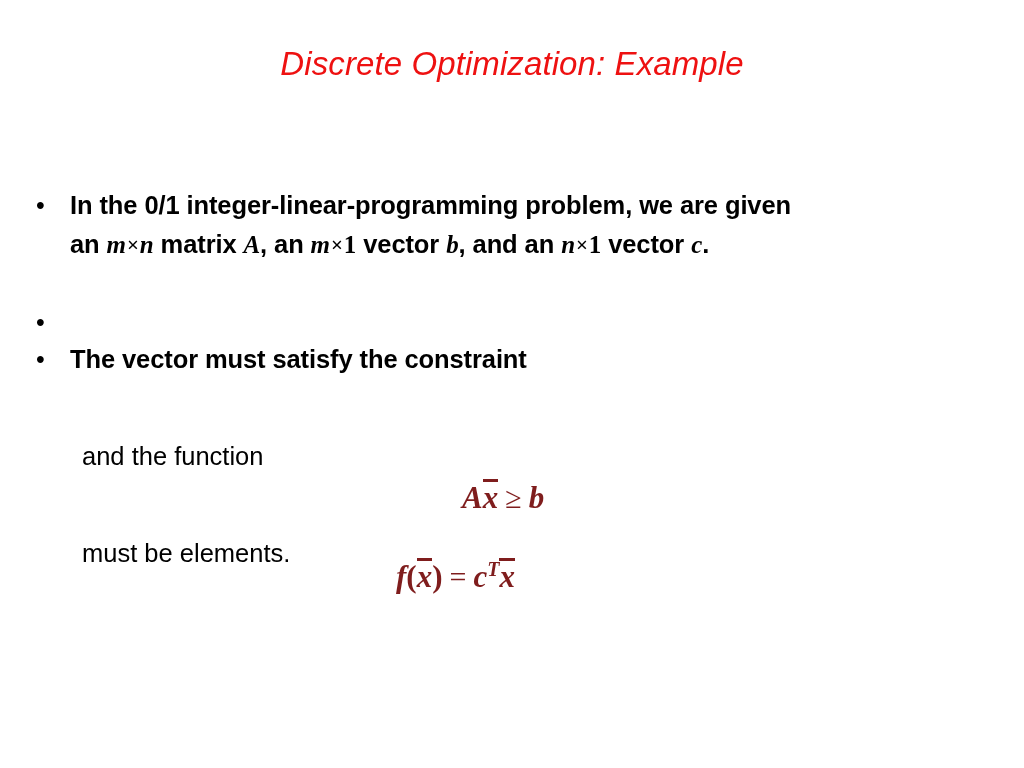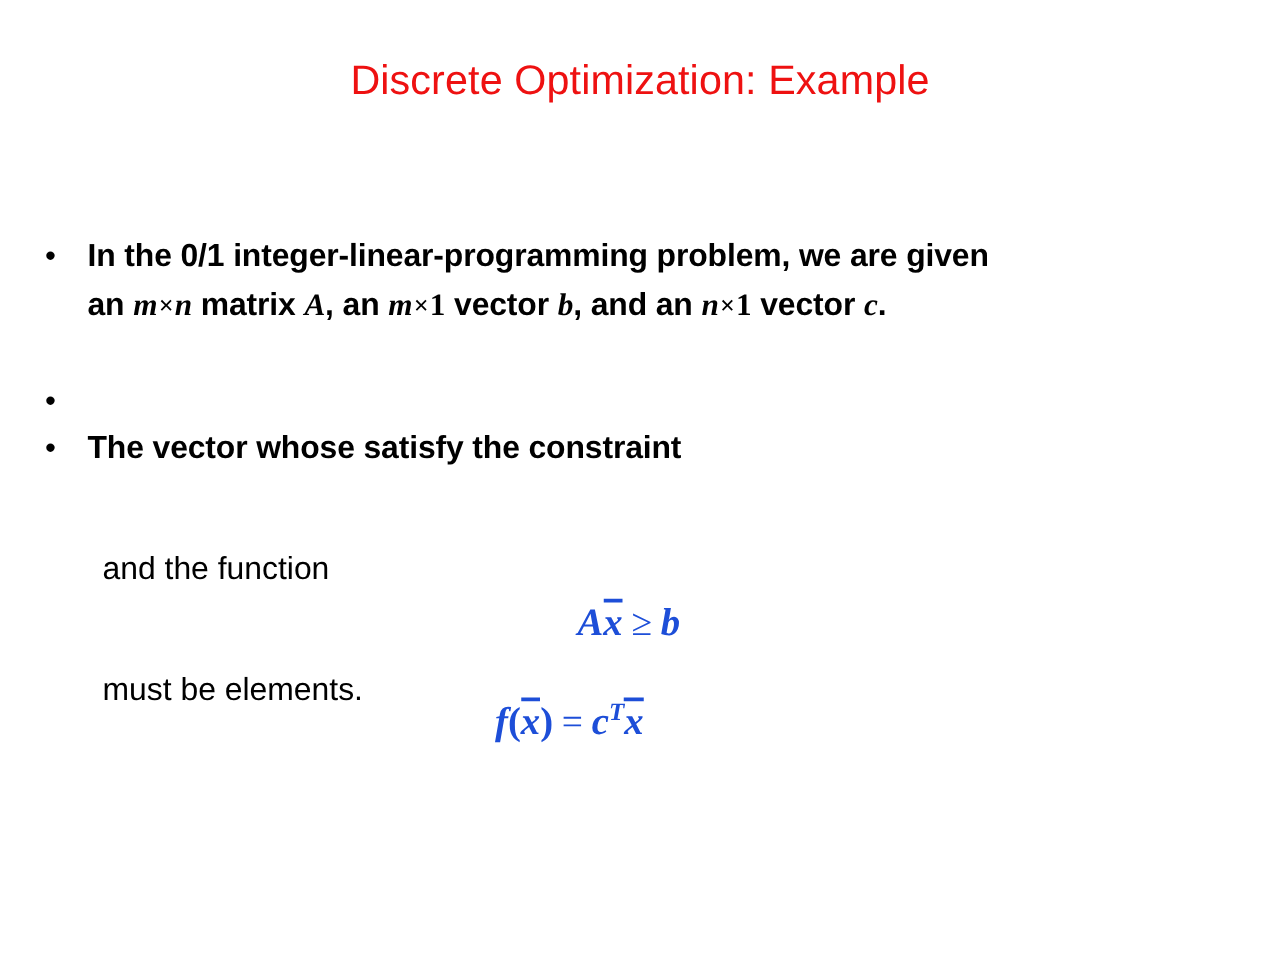--- a/index.html
+++ b/index.html
@@ -27,20 +27,21 @@
     position: absolute;
     top: 44px;
     left: 0;
     width: 1024px;
     text-align: center;
     font-size: 33px;
     line-height: 40px;
     font-weight: 400;
     color: #ee1111;
     letter-spacing: 0.1px;
+    font-style: italic;
   }
 
   
   .body {
     position: absolute;
     top: 186px;
     left: 0;
     width: 1024px;
   }
 
@@ -119,21 +120,21 @@
     top: 1px;
     margin: 0 2px 0 0;
   }
 
   
   .equation {
     position: absolute;
     font-family: "Liberation Serif", "DejaVu Serif", serif;
     font-weight: 700;
     font-style: italic;
-    color: #1d4ed8;
+    color: #7f1d1d;
     white-space: nowrap;
   }
   .eq-constraint {
     top: 478px;
     left: 462px;
     font-size: 31px;
   }
   .eq-objective {
     top: 557px;
     left: 396px;
@@ -189,21 +190,21 @@
 
     <div class="bullet-row">
       <span class="bullet-marker">•</span>
     </div>
 
     <div class="gap-para"></div>
 
     <div class="bullet-row">
       <span class="bullet-marker">•</span>
       <div class="bullet-text">
-        <span>The vector whose satisfy the constraint</span>
+        <span>The vector must satisfy the constraint</span>
       </div>
     </div>
 
     <div class="gap-eq"></div>
 
     <div class="plain-row">
       <span>and the function</span>
     </div>
 
     <div class="gap-eq"></div>

